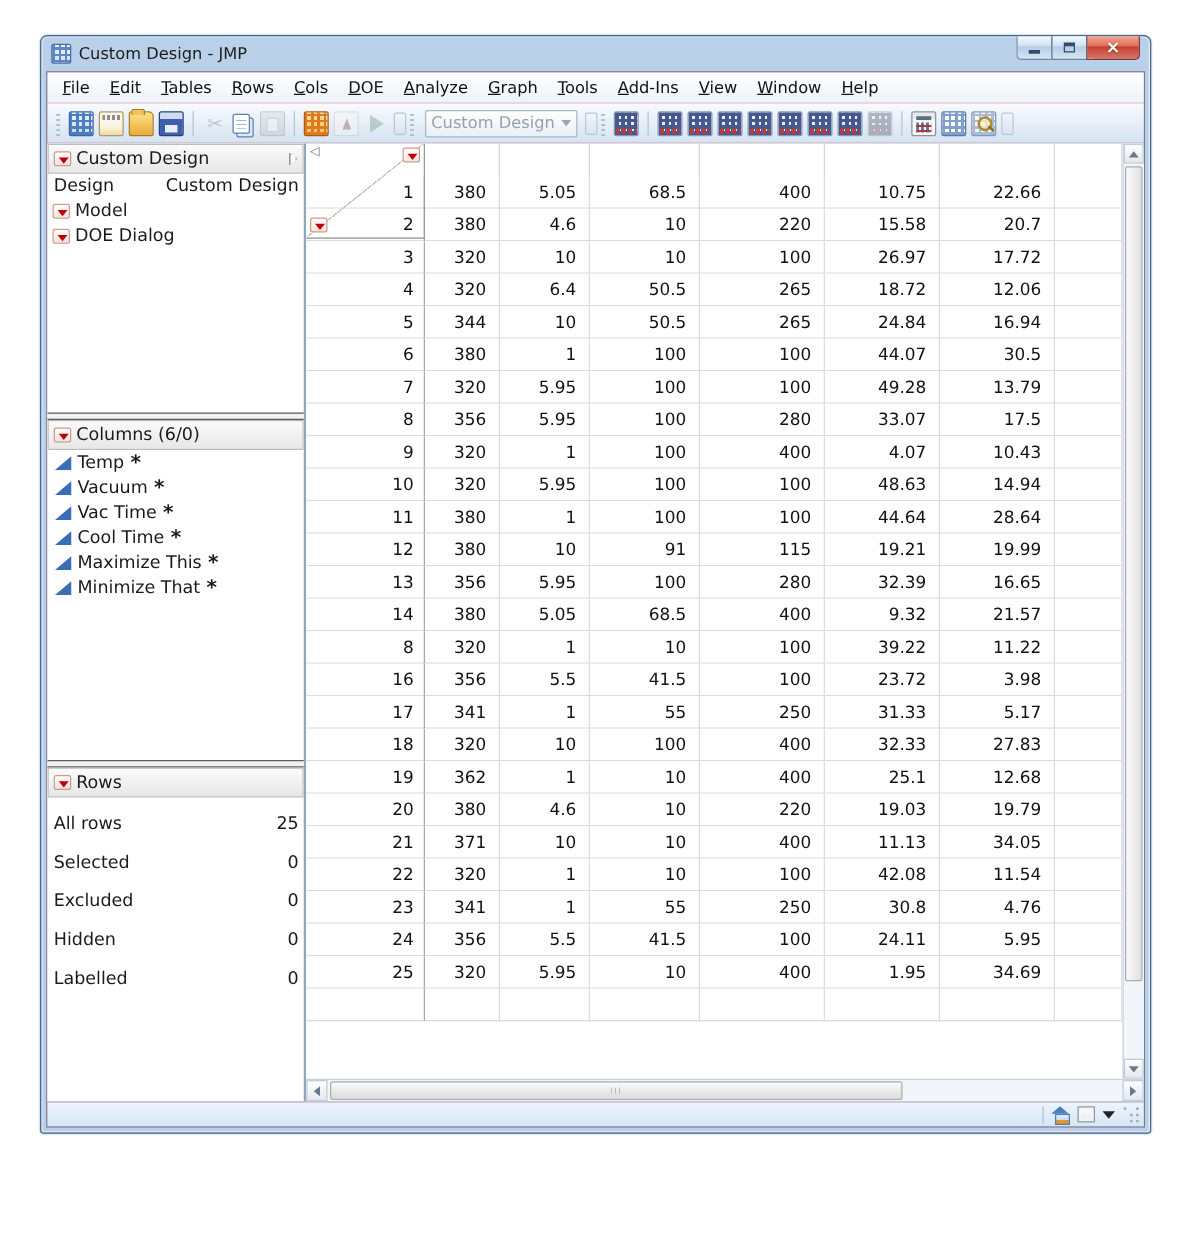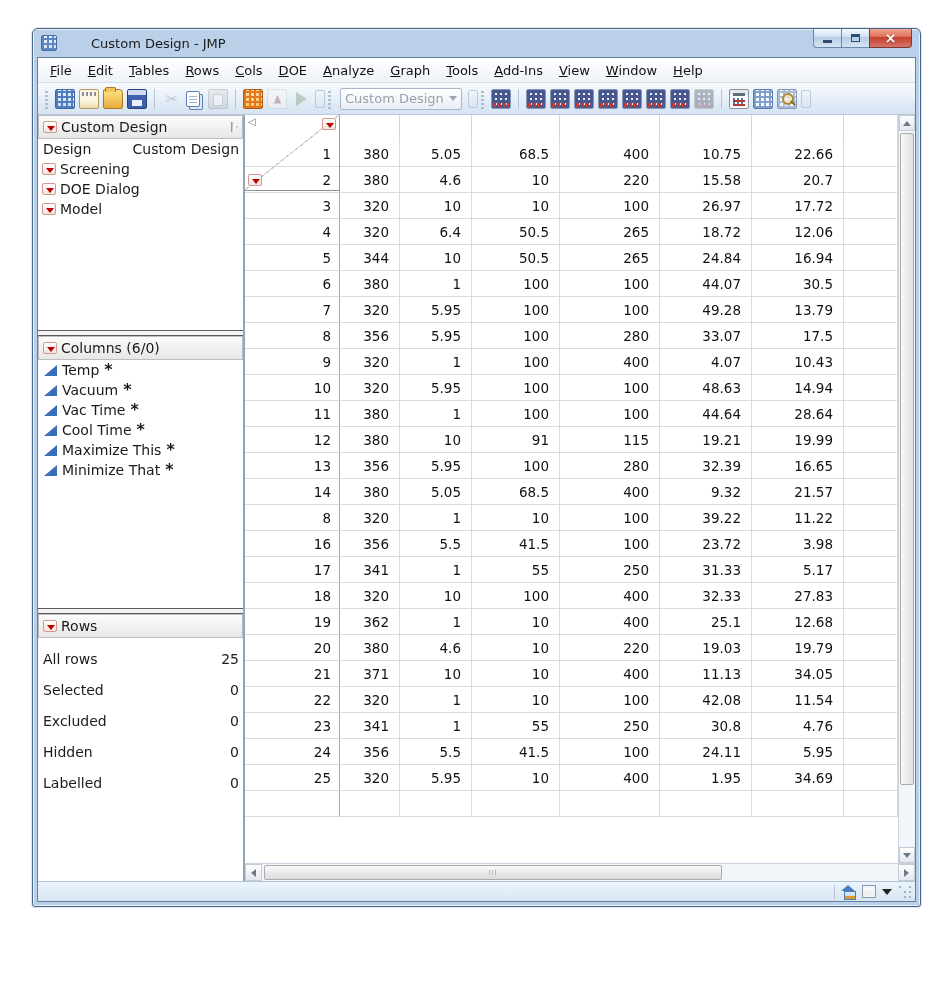--- a/index.html
+++ b/index.html
@@ -3,21 +3,21 @@
 <meta charset="utf-8">
 <style>
   * { margin:0; padding:0; box-sizing:border-box; }
   html,body { width:950px; height:988px; background:#ffffff; font-family:"DejaVu Sans",sans-serif; overflow:hidden; }
   .page { position:relative; width:950px; height:988px; background:#fff; }
 
   
   .window { position:absolute; left:32px; top:28px; width:889px; height:879px;
     background:#b9d0e8; border:1px solid #49678c; border-radius:6px 6px 3px 3px;
     box-shadow: inset 0 0 0 1px rgba(255,255,255,.65), 0 0 0 1px rgba(120,150,185,.25); }
-  .titlebar { position:relative; height:28px; display:flex; align-items:center; padding:0 8px;gap:28px; }
+  .titlebar { position:relative; height:28px; display:flex; align-items:center; padding:0 8px; }
   .appicon { width:16px; height:16px; margin-right:6px; border:1px solid #4a6ca0; border-radius:2px;
     background:
       repeating-linear-gradient(0deg,#5b87c5 0 2px,transparent 2px 5px),
       repeating-linear-gradient(90deg,#5b87c5 0 2px,transparent 2px 5px),
       linear-gradient(#eef4fc,#cfe0f2); }
   .title { font-size:13px; color:#1c1c1c; }
   .winbtns { position:absolute; top:0; right:8px; display:flex; }
   .wbtn { width:29px; height:19px; display:flex; align-items:center; justify-content:center;
     border:1px solid #6b87a8; border-top:none; margin-left:-1px; cursor:default;
     background:linear-gradient(#f4f9fd,#cfdff0 45%,#b6cce4 46%,#d6e5f3); }
@@ -275,29 +275,25 @@
             </div>
             <div id="design-props">
                 <div class="prow">
                   <span class="plabel">Design</span>
                   <span class="pvalue">Custom Design</span>
                 </div>
               </div>
             <div id="design-items">
                 <div class="ditem">
                   <span class="rtri"></span>
-                  <span>Screening</span>
+                  <span>Model</span>
                 </div>
                 <div class="ditem">
                   <span class="rtri"></span>
                   <span>DOE Dialog</span>
-                </div>
-                <div class="ditem">
-                  <span class="rtri"></span>
-                  <span>Model</span>
                 </div>
               </div>
           </div>
 
           <div class="splitter"></div>
 
           <div class="panel" style="height:272px">
             <div class="phead">
               <span class="rtri"></span>
               <span class="ptitle">Columns (6/0)</span>

